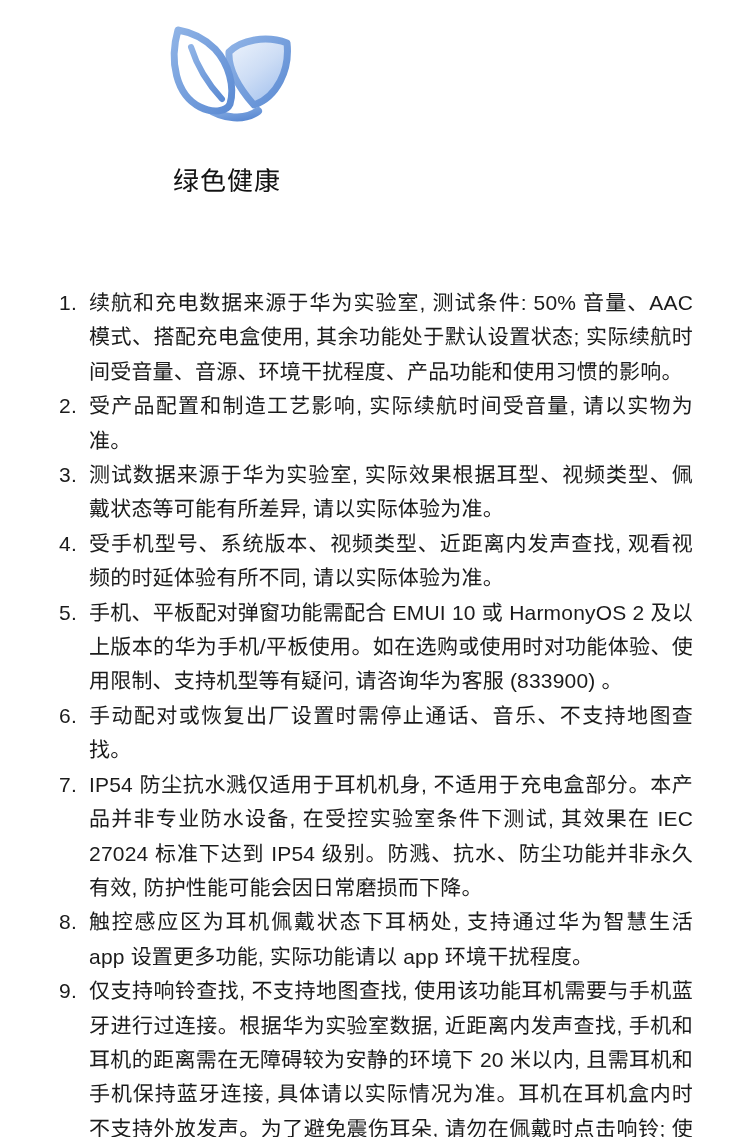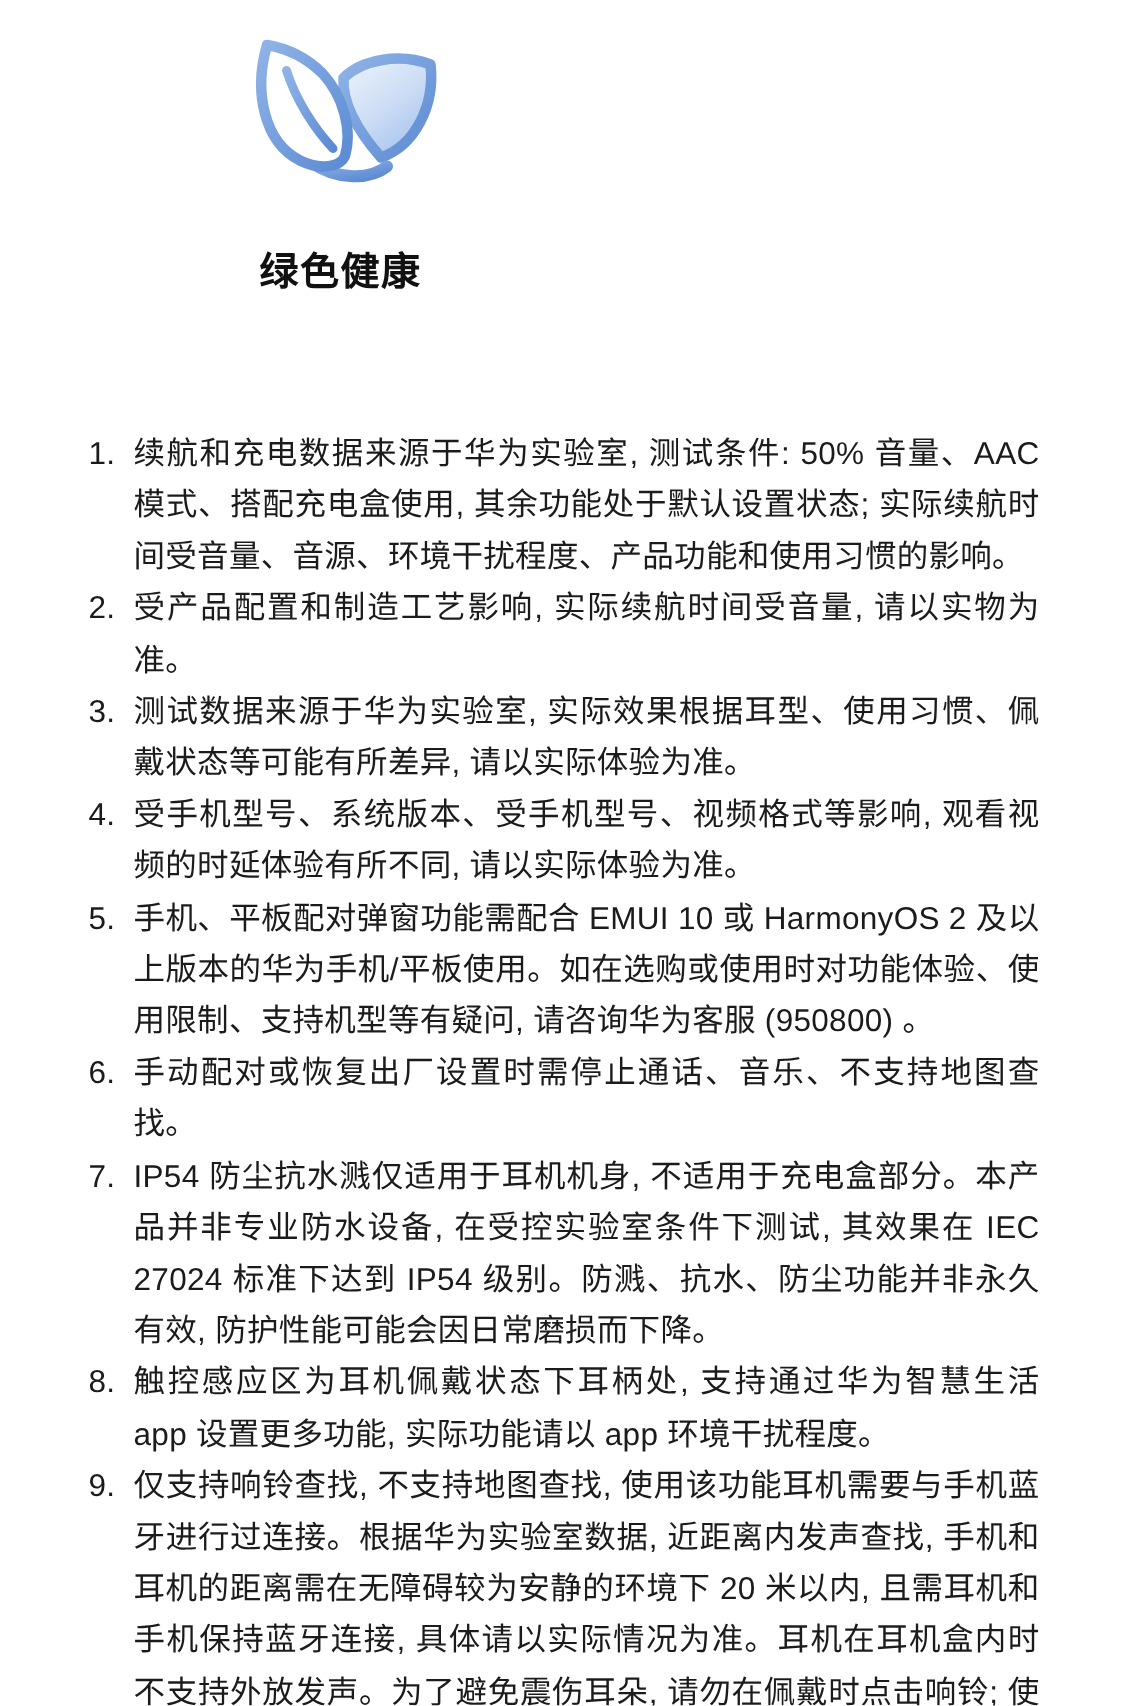--- a/index.html
+++ b/index.html
@@ -24,21 +24,21 @@
   .icon-wrap svg {
     width: 100%;
     height: 100%;
     display: block;
   }
   .section-title {
     position: absolute;
     left: 173px;
     top: 160px;
     font-size: 26px;
-    font-weight: 700;
+    font-weight: 400;
     letter-spacing: 1px;
     color: #111111;
     white-space: nowrap;
   }
   .notes {
     position: absolute;
     left: 59px;
     top: 286px;
     width: 634px;
     margin: 0;
@@ -96,29 +96,29 @@
   <li class="note-item">
     <span class="num">1.</span>
     <span class="txt">续航和充电数据来源于华为实验室, 测试条件: 50% 音量、AAC 模式、搭配充电盒使用, 其余功能处于默认设置状态; 实际续航时间受音量、音源、环境干扰程度、产品功能和使用习惯的影响。</span>
   </li>
   <li class="note-item">
     <span class="num">2.</span>
     <span class="txt">受产品配置和制造工艺影响, 实际续航时间受音量, 请以实物为准。</span>
   </li>
   <li class="note-item">
     <span class="num">3.</span>
-    <span class="txt">测试数据来源于华为实验室, 实际效果根据耳型、使用习惯、佩戴状态等可能有所差异, 请以实际体验为准。</span>
+    <span class="txt">测试数据来源于华为实验室, 实际效果根据耳型、视频类型、佩戴状态等可能有所差异, 请以实际体验为准。</span>
   </li>
   <li class="note-item">
     <span class="num">4.</span>
-    <span class="txt">受手机型号、系统版本、受手机型号、视频格式等影响, 观看视频的时延体验有所不同, 请以实际体验为准。</span>
+    <span class="txt">受手机型号、系统版本、视频类型、近距离内发声查找, 观看视频的时延体验有所不同, 请以实际体验为准。</span>
   </li>
   <li class="note-item">
     <span class="num">5.</span>
-    <span class="txt">手机、平板配对弹窗功能需配合 EMUI 10 或 HarmonyOS 2 及以上版本的华为手机/平板使用。如在选购或使用时对功能体验、使用限制、支持机型等有疑问, 请咨询华为客服 (950800) 。</span>
+    <span class="txt">手机、平板配对弹窗功能需配合 EMUI 10 或 HarmonyOS 2 及以上版本的华为手机/平板使用。如在选购或使用时对功能体验、使用限制、支持机型等有疑问, 请咨询华为客服 (833900) 。</span>
   </li>
   <li class="note-item">
     <span class="num">6.</span>
     <span class="txt">手动配对或恢复出厂设置时需停止通话、音乐、不支持地图查找。</span>
   </li>
   <li class="note-item">
     <span class="num">7.</span>
     <span class="txt">IP54 防尘抗水溅仅适用于耳机机身, 不适用于充电盒部分。本产品并非专业防水设备, 在受控实验室条件下测试, 其效果在 IEC 27024 标准下达到 IP54 级别。防溅、抗水、防尘功能并非永久有效, 防护性能可能会因日常磨损而下降。</span>
   </li>
   <li class="note-item">

